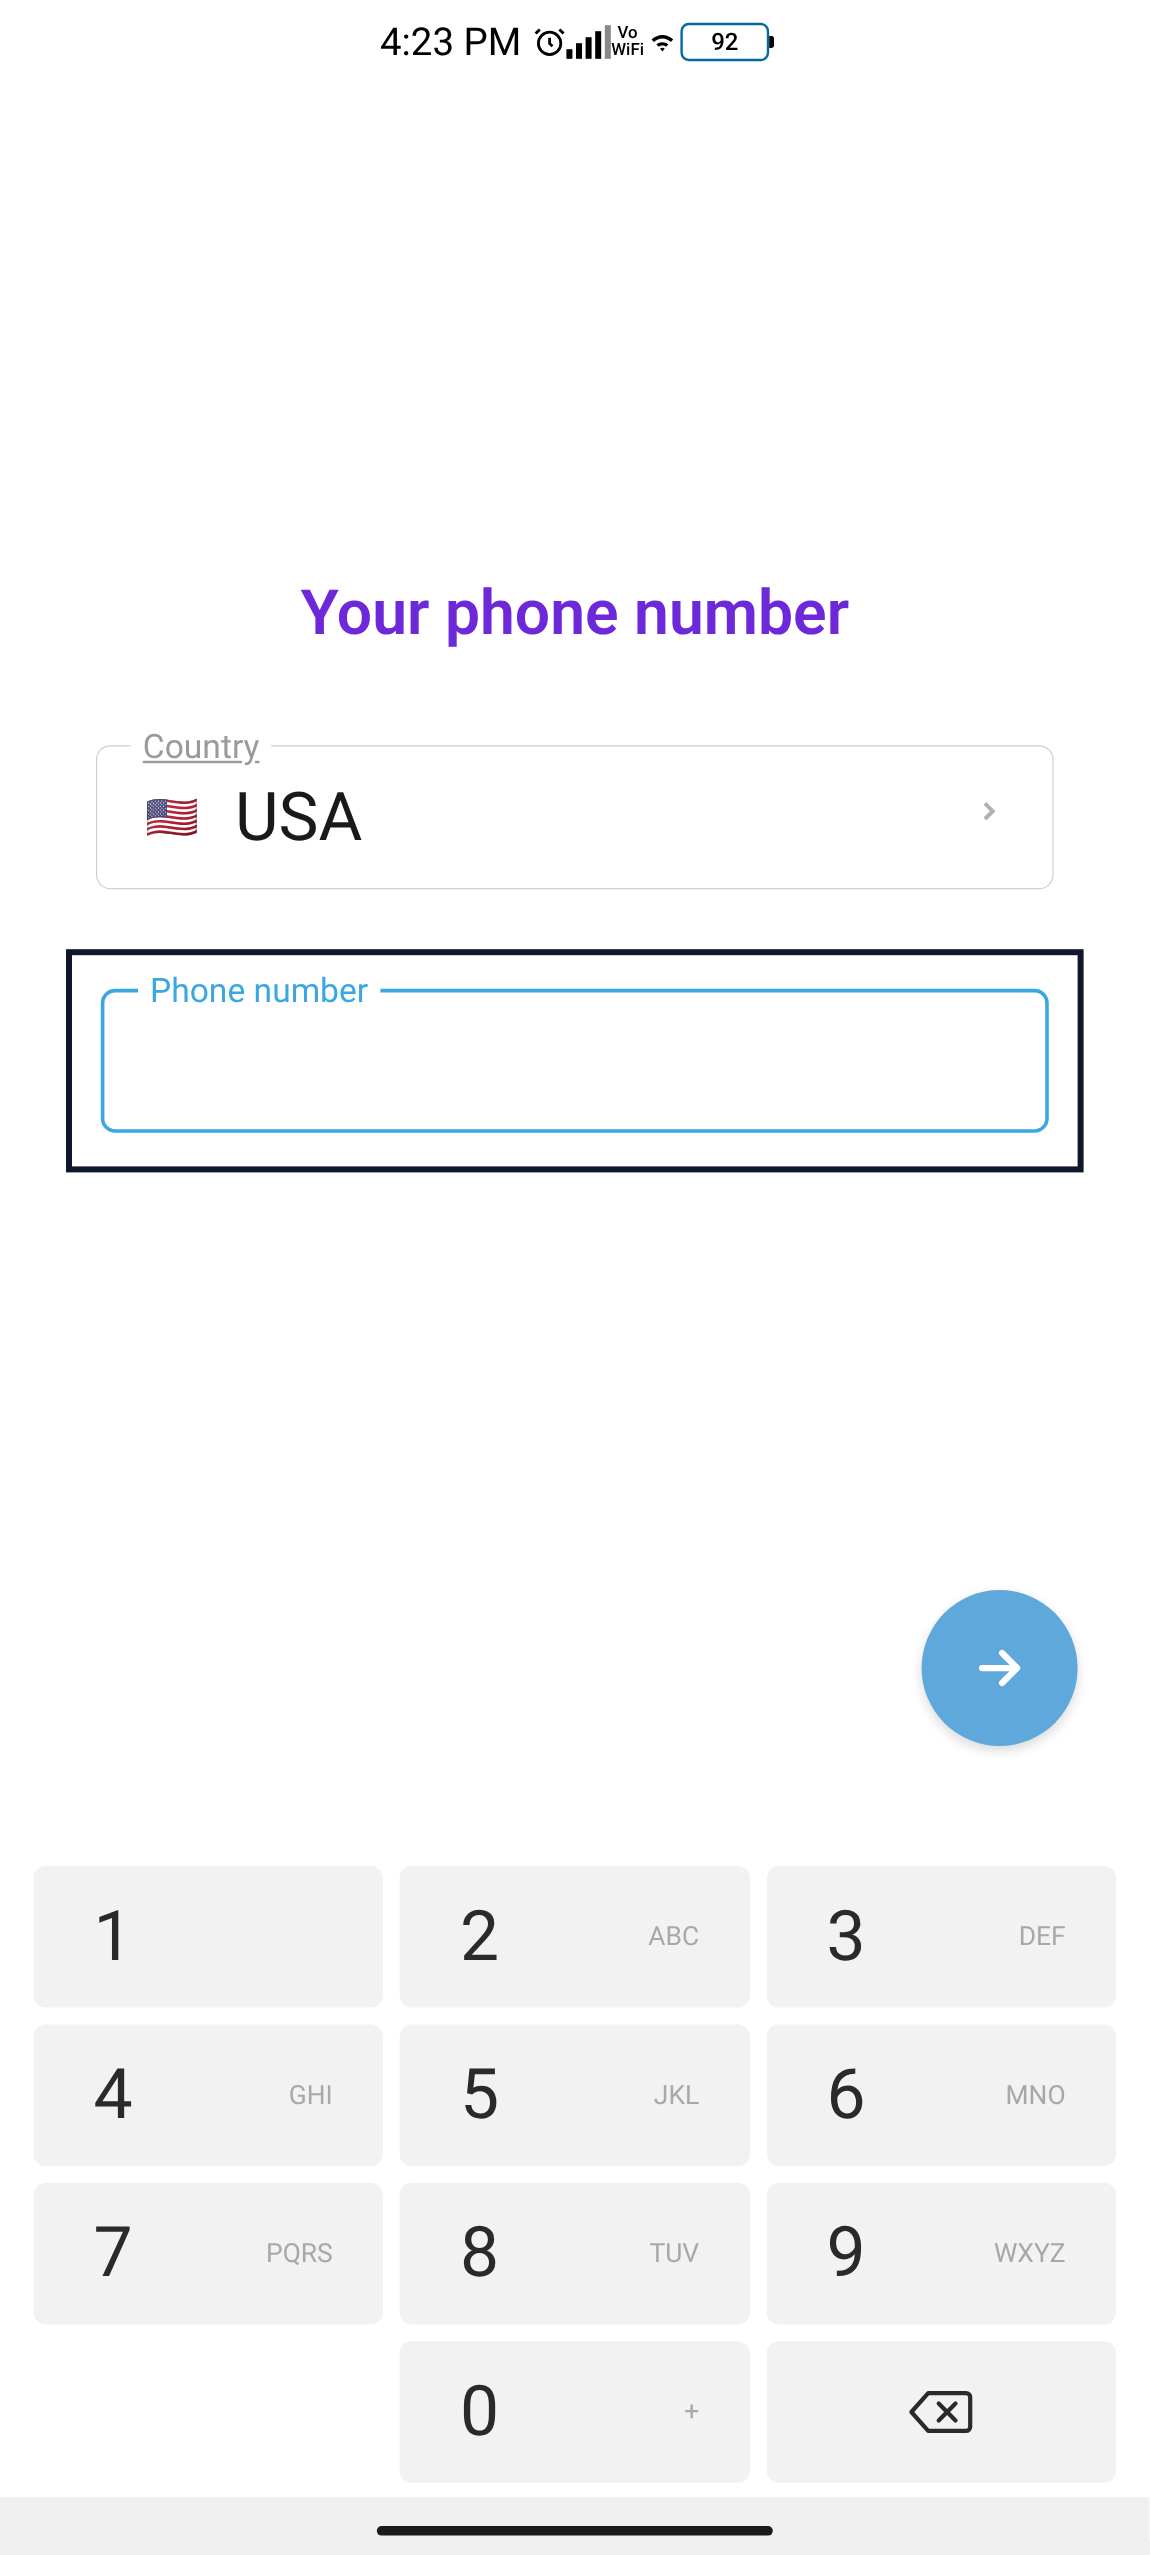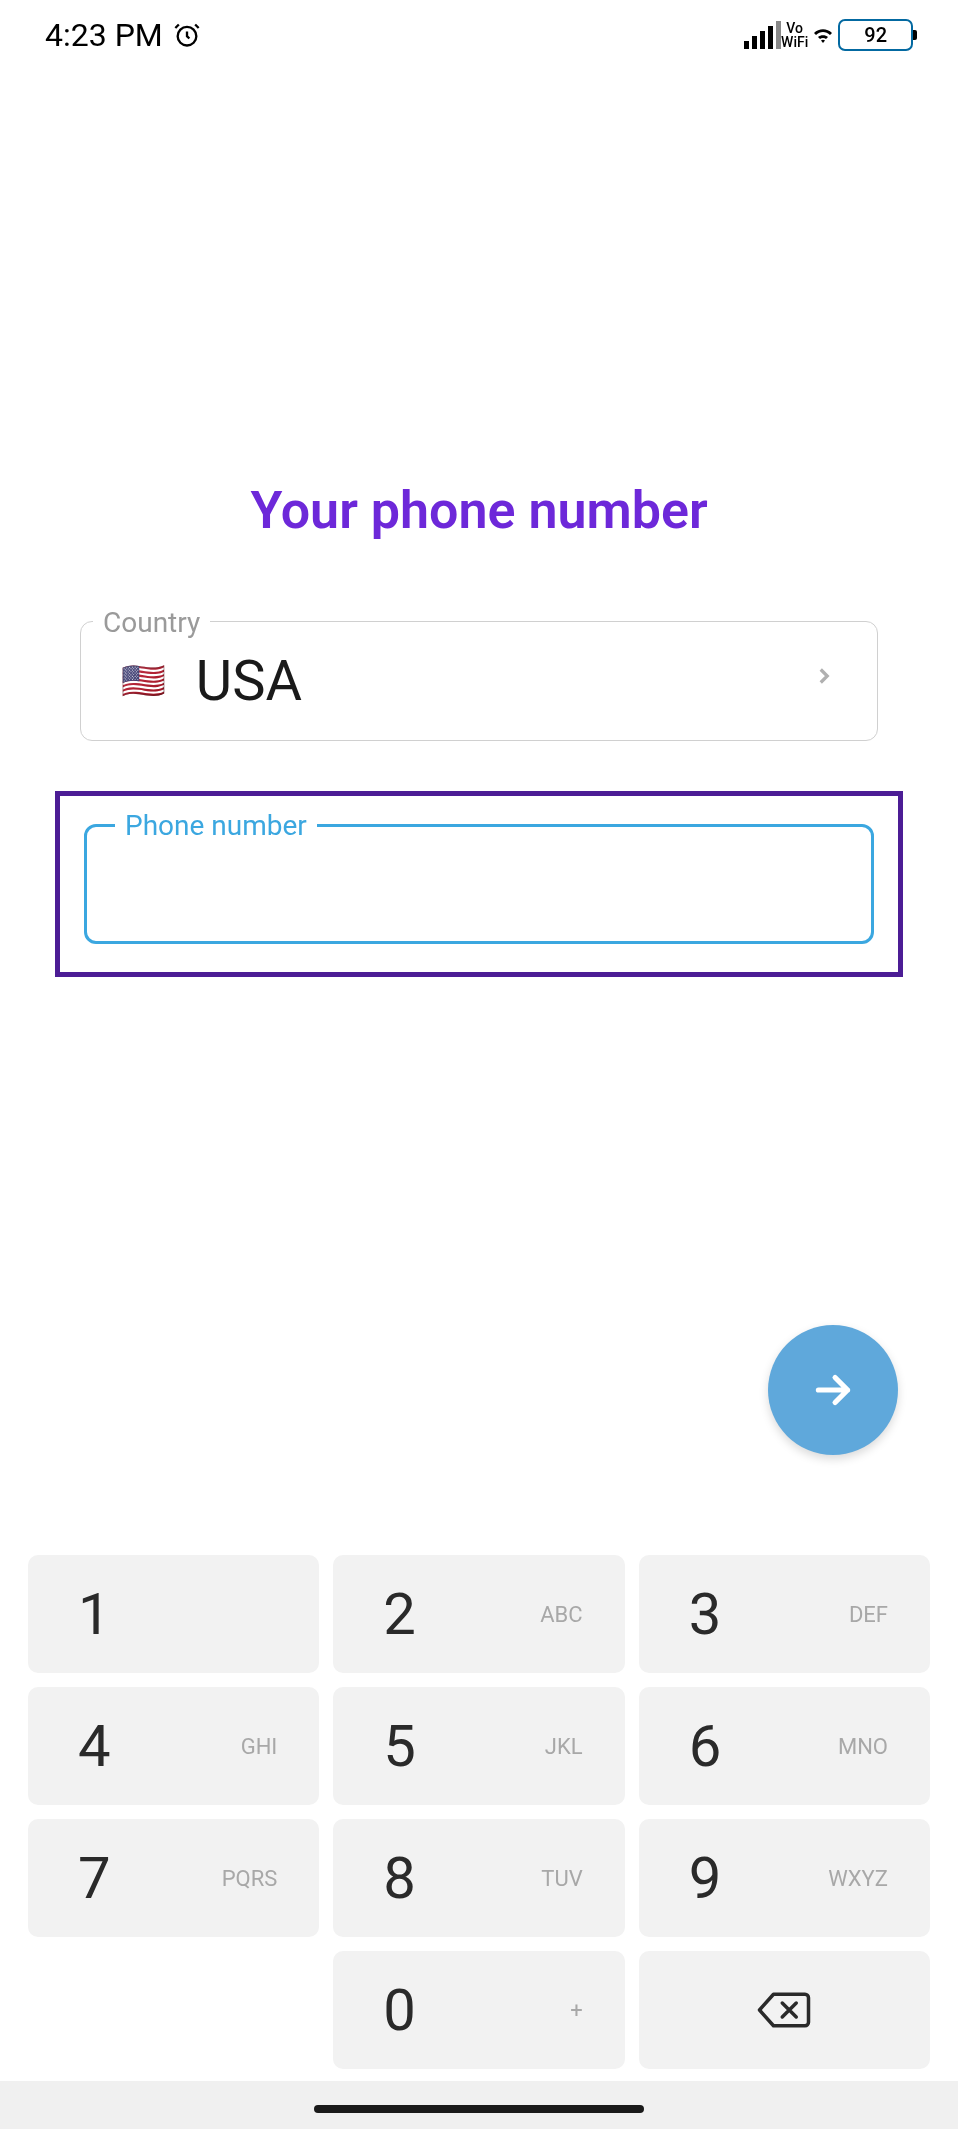--- a/index.html
+++ b/index.html
@@ -10,21 +10,21 @@
     }
     body {
       width: 958px;
       height: 2129px;
       background: #ffffff;
       position: relative;
       overflow: hidden;
     }
     .status-bar {
       display: flex;
-      justify-content: space-between;
+      justify-content: center;
       align-items: center;
       padding: 20px 45px 20px 45px;
       height: 70px;
     }
     .status-left {
       display: flex;
       align-items: center;
       gap: 10px;
     }
     .status-time {
@@ -108,41 +108,42 @@
       border: 1px solid #d0d0d0;
       border-radius: 12px;
       height: 120px;
       display: flex;
       align-items: center;
       padding: 0 40px;
     }
     .country-label {
       position: absolute;
       top: -16px;
-      left: 12px;
+      left: 28px;
       background: #fff;
       padding: 0 10px;
       font-size: 28px;
       color: #9a9a9a;
+      text-decoration: underline;
     }
     .flag {
       font-size: 36px;
       margin-right: 30px;
     }
     .country-name {
       font-size: 56px;
       color: #1a1a1a;
       flex: 1;
     }
     .chevron {
       font-size: 40px;
       color: #b0b0b0;
     }
     .phone-highlight {
-      border: 5px solid #4c1d95;
+      border: 5px solid #0f172a;
       margin-top: 50px;
       padding: 28px 24px 28px 24px;
       margin-left: -25px;
       margin-right: -25px;
     }
     .phone-field {
       position: relative;
       border: 3px solid #3ba7e0;
       border-radius: 12px;
       height: 120px;

